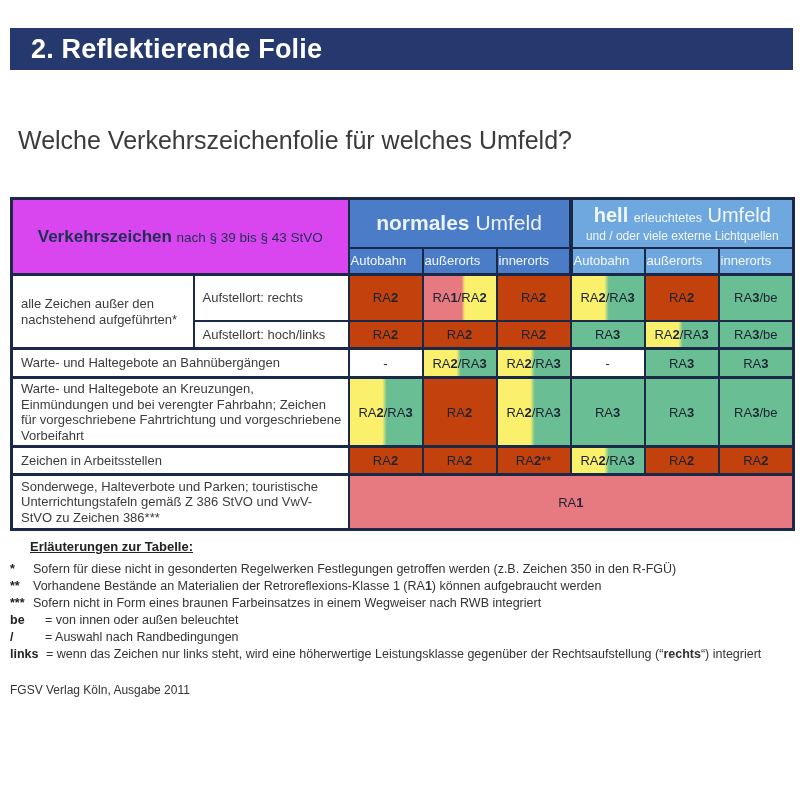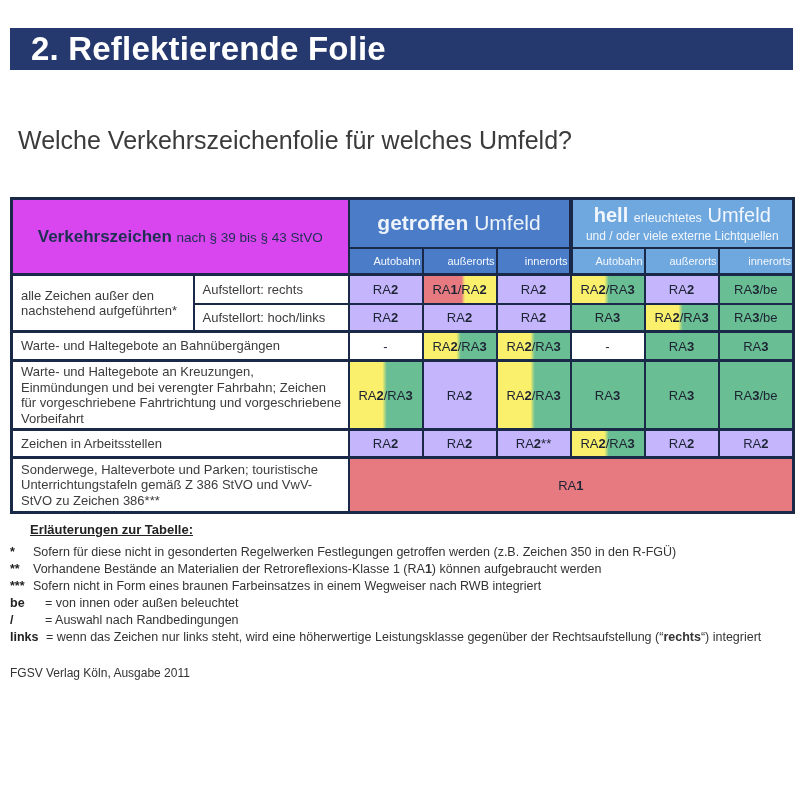--- a/index.html
+++ b/index.html
@@ -4,21 +4,21 @@
 <style>
   html,body{margin:0;padding:0;}
   body{
     width:800px;height:800px;background:#ffffff;
     font-family:"Liberation Sans","DejaVu Sans",sans-serif;
     color:#3a3a3a;overflow:hidden;position:relative;
   }
   
   .titlebar{
     box-sizing:border-box;margin:28px 7px 0 10px;width:783px;height:42px;
-    background:#26396E;color:#ffffff;font-size:33px;font-weight:bold;
+    background:#26396E;color:#ffffff;font-size:27px;font-weight:bold;
     line-height:42px;padding-left:21px;letter-spacing:0.2px;
   }
   
   .subtitle{
     margin:56px 0 0 18px;font-size:25px;color:#3b3b3b;font-weight:400;
   }
   
   table.tbl{
     margin:42px 0 0 10px;width:782px;border-collapse:collapse;table-layout:fixed;
     border:3px solid #1A2947;
@@ -36,34 +36,34 @@
   }
   th.ghell{
     background:#6FA7DF;color:#F2F7FD;text-align:center;vertical-align:middle;
     border-left-width:4px;
   }
   th.ghell .l1{font-size:20px;line-height:22px;}
   th.ghell .sm{font-size:12.5px;}
   th.ghell .l2{font-size:12px;line-height:14px;}
   .b{font-weight:bold;}
   th.subn,th.subh{
-    font-size:11px;color:#F4F8FD;text-align:right;vertical-align:middle;
+    font-size:13px;color:#F4F8FD;text-align:left;vertical-align:middle;
   }
   th.subn{background:#4A7CC8;}
   th.subh{background:#6FA7DF;}
   th.sep{border-left-width:4px;}
   td.rlabel{
     background:#ffffff;color:#3c3c3c;font-size:13px;text-align:left;
     vertical-align:middle;padding:2px 6px 2px 8px;line-height:15.5px;
   }
   td.cell{
     font-size:13px;color:#1C2333;text-align:center;vertical-align:middle;padding:0;
   }
   td.cell b{font-weight:bold;}
-  td.cell[data-type="yellow"]{background:#c4b5fd;}
+  td.cell[data-type="yellow"]{background:#c2410c;}
   td.cell[data-type="green"]{background:#6ABE93;}
   td.cell[data-type="red"]{background:#E67A80;}
   td.cell[data-type="white"]{background:#ffffff;}
   td.cell[data-type="red-yellow"]{background:linear-gradient(90deg,#E67A80 0 52%,#FBF06C 57% 100%);}
   td.cell[data-type="yellow-green"]{background:linear-gradient(90deg,#FBF06C 0 45%,#6ABE93 51% 100%);}
   tr.thick td{border-top-width:3px;}
   tbody tr:first-child td{border-top-width:3px;}
   
   .footnotes{margin:8px 0 0 10px;color:#333333;}
   .fn-heading{
@@ -101,21 +101,21 @@
       <col style="width:74px">
       <col style="width:75px">
   </colgroup>
   <thead>
     <tr style="height:49px">
       <th class="corner" colspan="2" rowspan="2">
         <span class="big">Verkehrszeichen</span>
         <span class="small">nach § 39 bis § 43 StVO</span>
       </th>
       <th class="gnorm" colspan="3">
-        <span class="b">getroffen</span>
+        <span class="b">normales</span>
         <span>Umfeld</span>
       </th>
       <th class="ghell" colspan="3">
         <div class="l1">
           <span class="b">hell</span>
           <span class="sm">erleuchtetes</span>
           <span>Umfeld</span>
         </div>
         <div class="l2">und / oder viele externe Lichtquellen</div>
       </th>
@@ -123,21 +123,21 @@
     <tr style="height:27px">
       <th class="subn">Autobahn</th>
       <th class="subn">außerorts</th>
       <th class="subn">innerorts</th>
       <th class="subh sep">Autobahn</th>
       <th class="subh">außerorts</th>
       <th class="subh">innerorts</th>
     </tr>
   </thead>
   <tbody>
-    <tr style="height:29px">
+    <tr style="height:46px">
       <td class="rlabel" rowspan="2">alle Zeichen außer den nachstehend aufgeführten*</td>
       <td class="rlabel">Aufstellort: rechts</td>
       <td class="cell" data-type="yellow">RA<b>2</b></td>
       <td class="cell" data-type="red-yellow">RA<b>1</b>/RA<b>2</b></td>
       <td class="cell" data-type="yellow">RA<b>2</b></td>
       <td class="cell" data-type="yellow-green">RA<b>2</b>/RA<b>3</b></td>
       <td class="cell" data-type="yellow">RA<b>2</b></td>
       <td class="cell" data-type="green">RA<b>3</b>/be</td>
     </tr>
     <tr style="height:28px">

